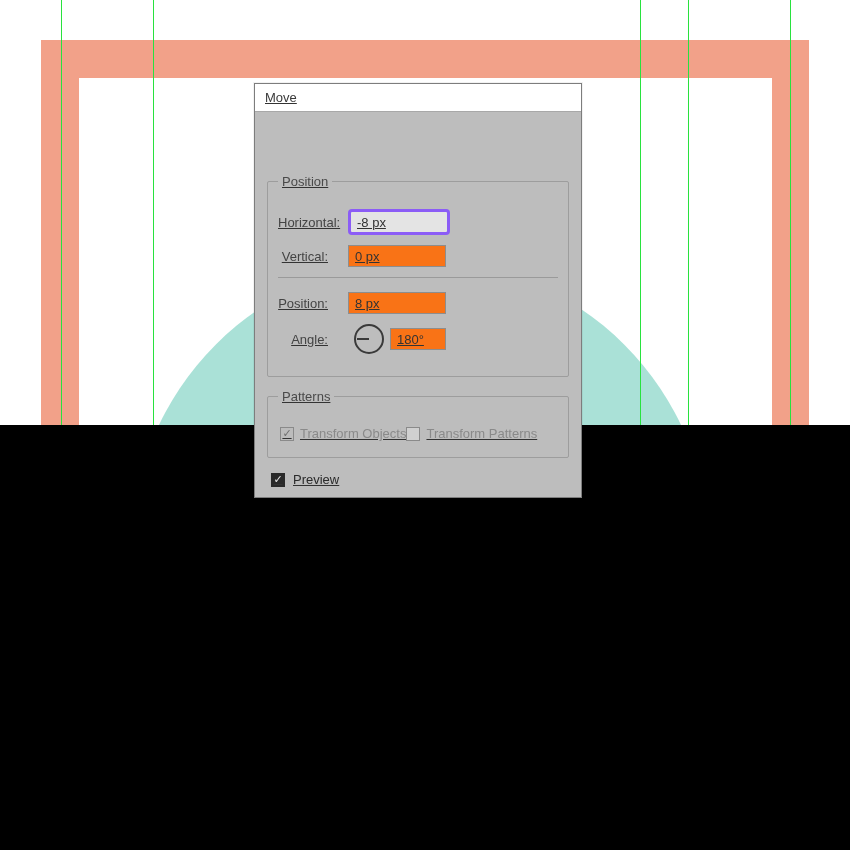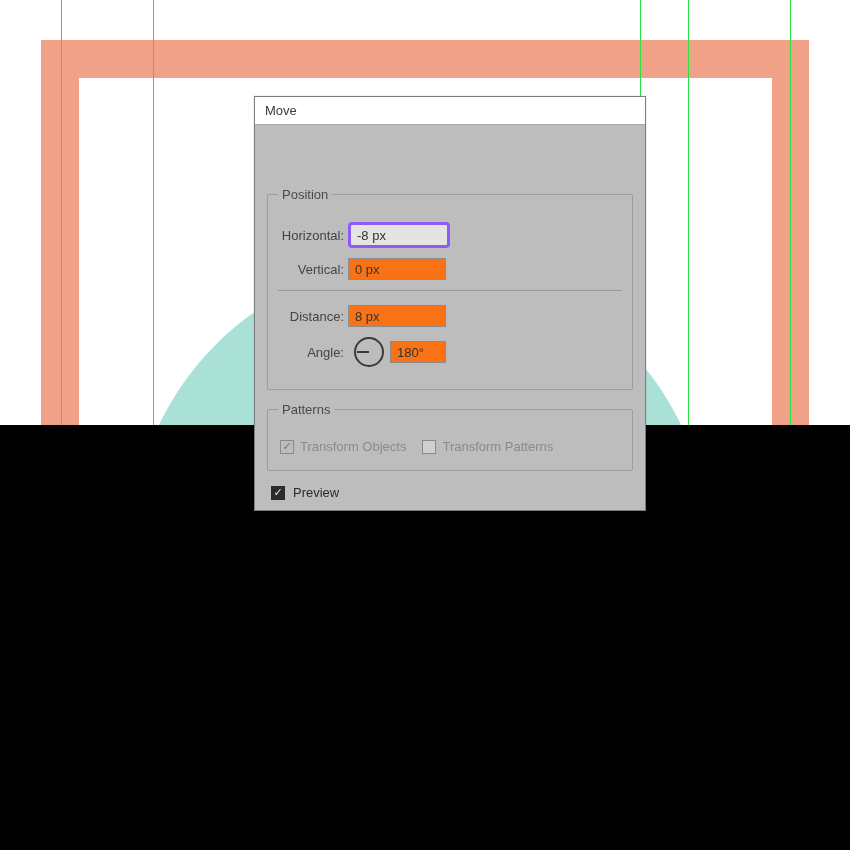--- a/index.html
+++ b/index.html
@@ -38,25 +38,26 @@
   }
   .g1 { left: 61px; }
   .g2 { left: 153px; }
   .g3 { left: 640px; }
   .g4 { left: 688px; }
   .g5 { left: 790px; }
 
   
   .dialog {
     position: absolute;
-    left: 254px; top: 96px;
-    width: 392px;
+    left: 254px; top: 83px;
+    width: 328px;
     border: 1px solid #7d7d7d;
     background: #bdbdbd;
     box-shadow: 0 0 0 1px rgba(0,0,0,0.05);
+    text-decoration: underline;
   }
   .titlebar {
     background: #fff;
     border-bottom: 1px solid #a8a8a8;
     padding: 6px 10px 6px 10px;
     font-size: 13px;
     color: #3a3a3a;
   }
   .dialog-body { padding: 14px 12px 8px 12px; margin-top: 48px; }
 
@@ -75,21 +76,21 @@
   }
 
   .row {
     display: flex;
     align-items: center;
     margin: 4px 0 10px 0;
   }
   .row label.fld {
     width: 70px;
     text-align: right;
-    padding-right: 4px;
+    padding-right: 20px;
     color: #444;
     font-size: 13px;
   }
   .row input[type=text] {
     width: 98px;
     height: 22px;
     background: #f97316;
     border: 1px solid #8d8d8d;
     padding: 2px 6px;
     font-size: 13px;
@@ -120,21 +121,21 @@
   .angle-widget .hand {
     position: absolute;
     left: 1px; top: 50%;
     width: 12px; height: 2px;
     background: #3a3a3a;
     transform: translateY(-50%);
   }
   .angle-row input[type=text] { width: 56px; }
 
   .options-row {
-    display: flex; gap: 16px; align-items: center;
+    display: flex; gap: 0; align-items: center;
     padding: 6px 2px 4px 2px;
   }
   .chk {
     display: inline-flex; align-items: center;
     color: #8a8a8a; font-size: 13px;
     gap: 6px;
   }
   .chk .box {
     width: 14px; height: 14px;
     border: 1px solid #8a8a8a;
@@ -186,21 +187,21 @@
       </div>
 
       <div class="row">
         <label class="fld">Vertical:</label>
         <input type="text" value="0 px" style="">
       </div>
 
       <hr class="hr">
 
       <div class="row">
-        <label class="fld">Distance:</label>
+        <label class="fld">Position:</label>
         <input type="text" value="8 px" style="">
       </div>
 
       <div class="row angle-row">
         <label class="fld">Angle:</label>
         <span class="angle-widget">
           <span class="hand"></span>
         </span>
         <input type="text" value="180°" style="">
       </div>

